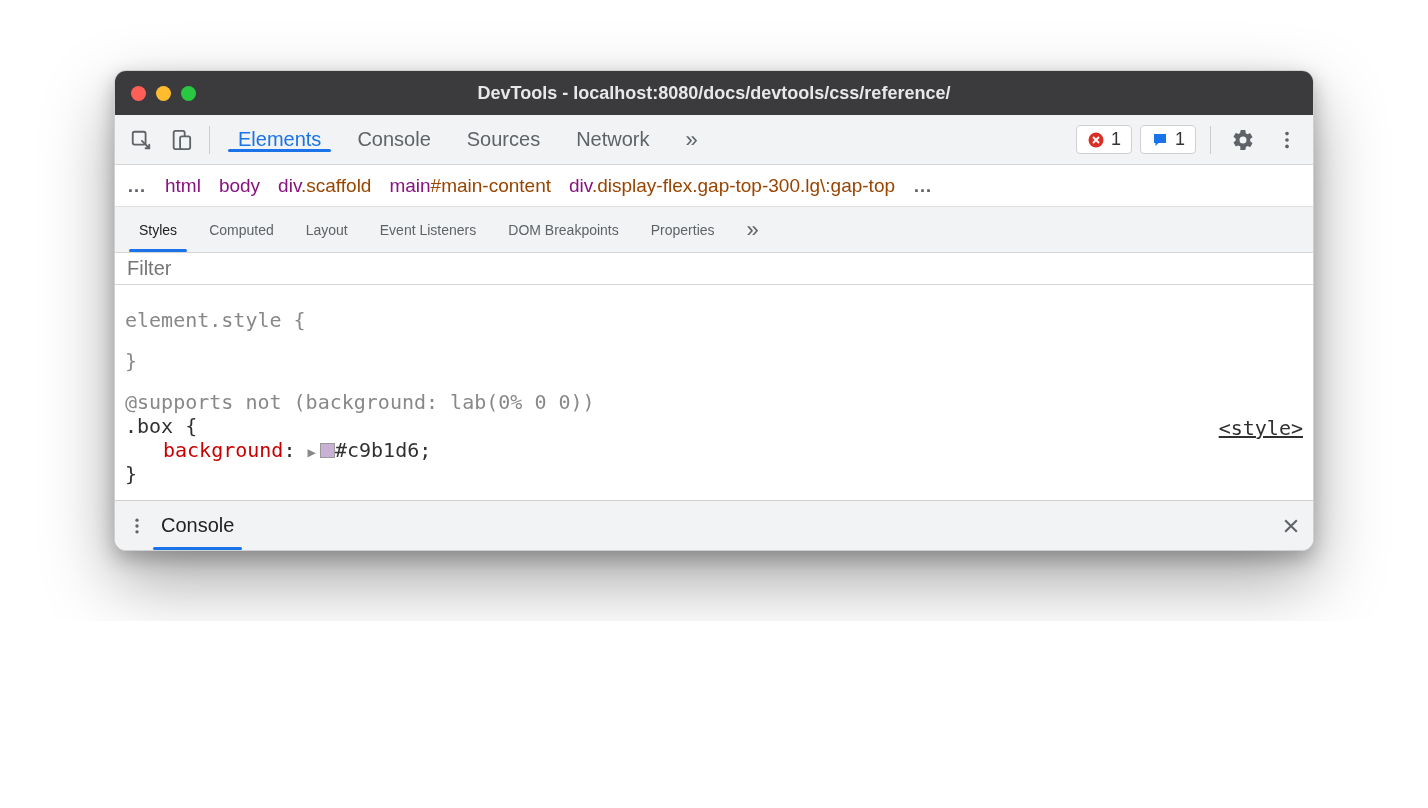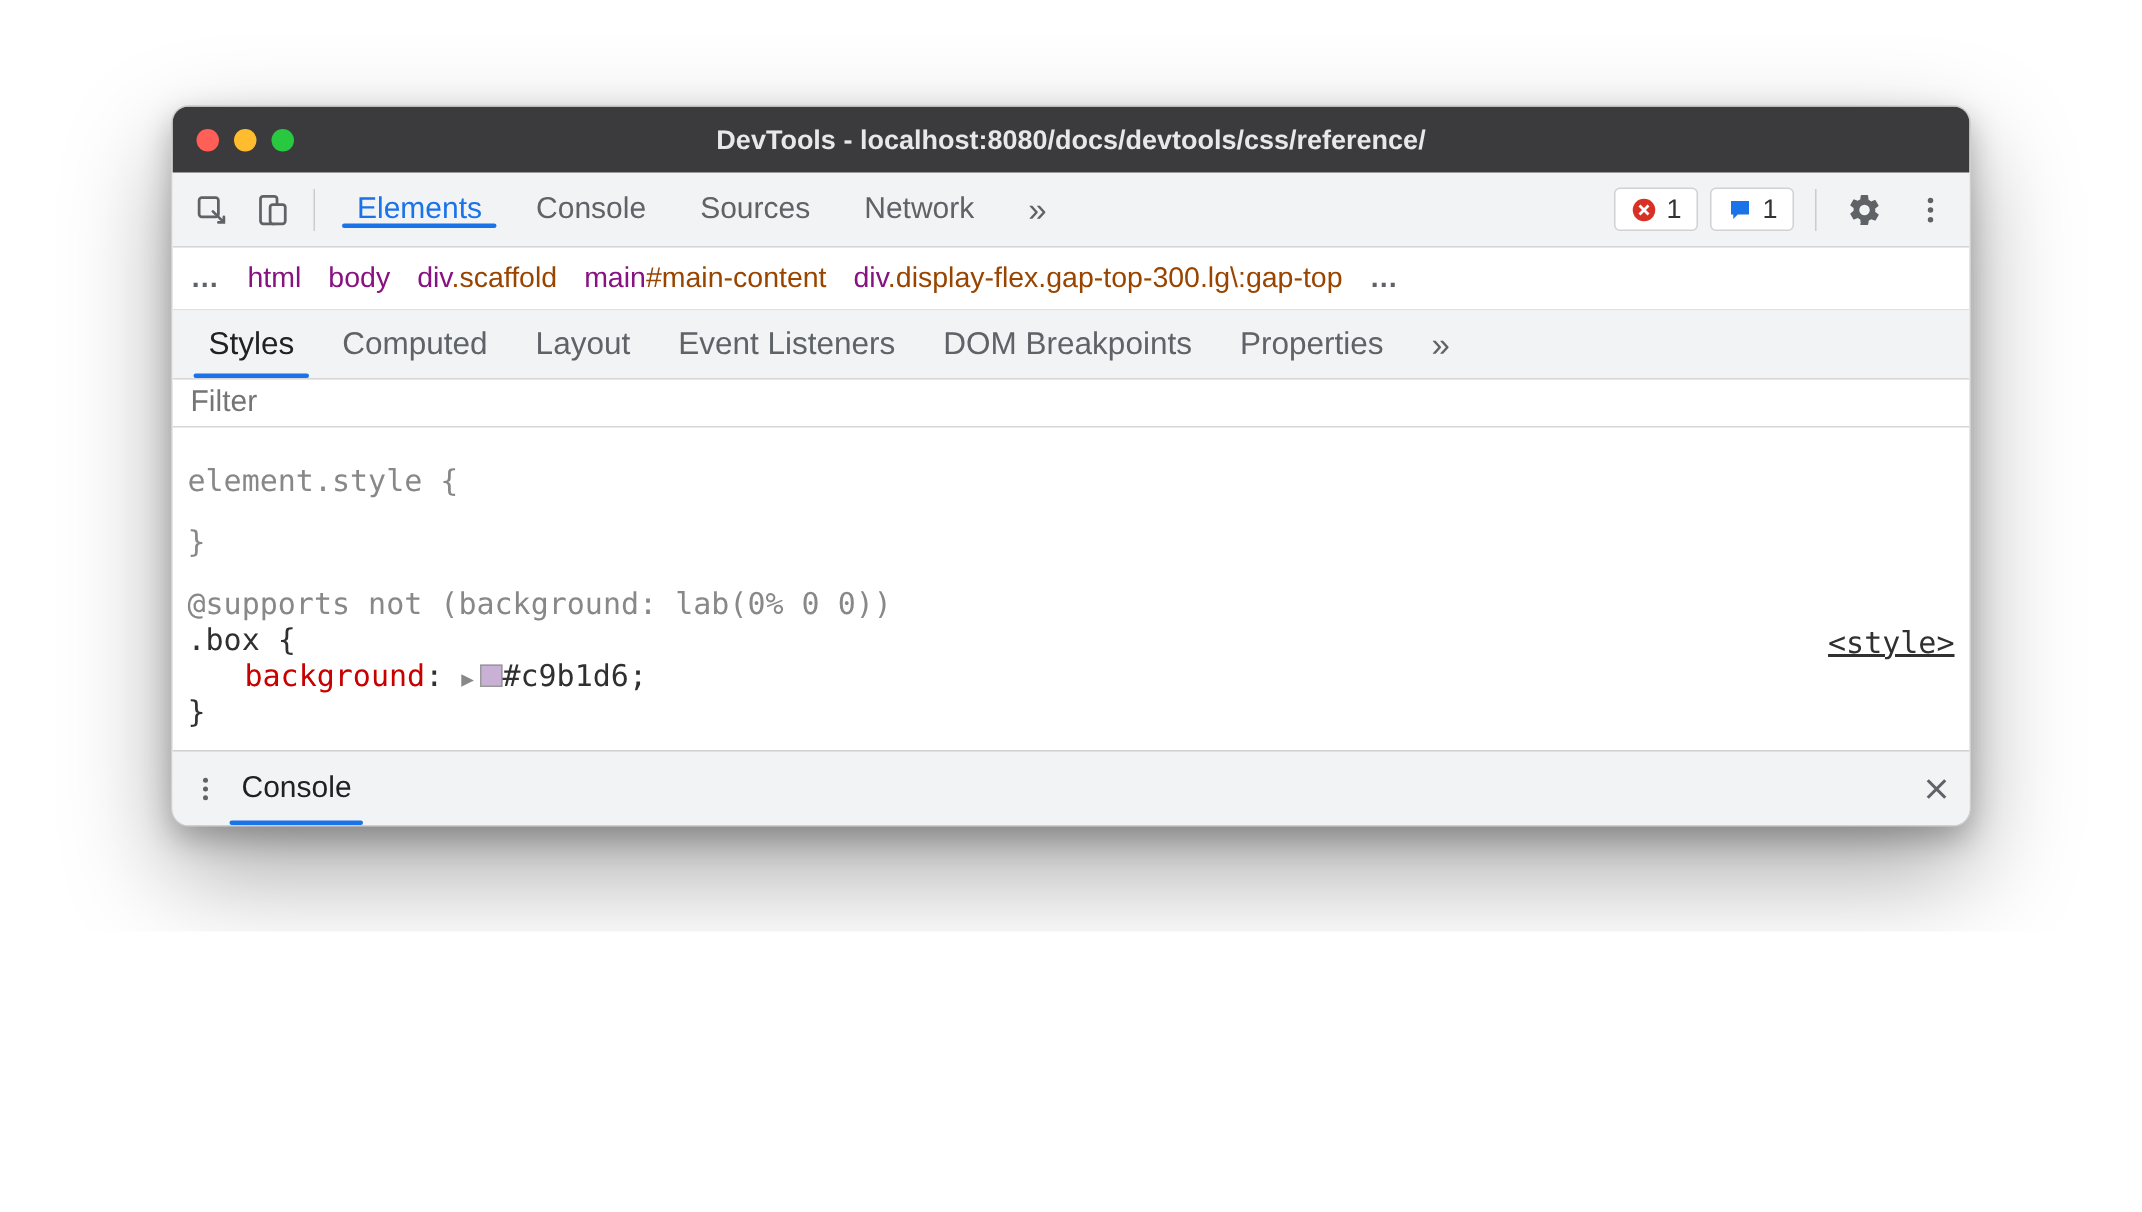--- a/index.html
+++ b/index.html
@@ -97,21 +97,21 @@
   .subtabs {
     display: flex; align-items: center;
     height: 46px;
     background: #f1f3f4;
     border-bottom: 1px solid #d6d6d6;
     padding: 0 8px;
   }
   .subtab {
     padding: 0 16px;
     display: flex; align-items: center; height: 100%;
-    font-size: 21px; color: #5f6368;
+    font-size: 14px; color: #5f6368;
     position: relative; cursor: pointer;
   }
   .subtab.active { color: #202124; }
   .subtab.active::after {
     content: ""; position: absolute; bottom: 0; left: 6px; right: 6px;
     height: 3px; background: #1a73e8; border-radius: 2px;
   }
   .filterbar {
     display: flex; align-items: center;
     height: 32px;

